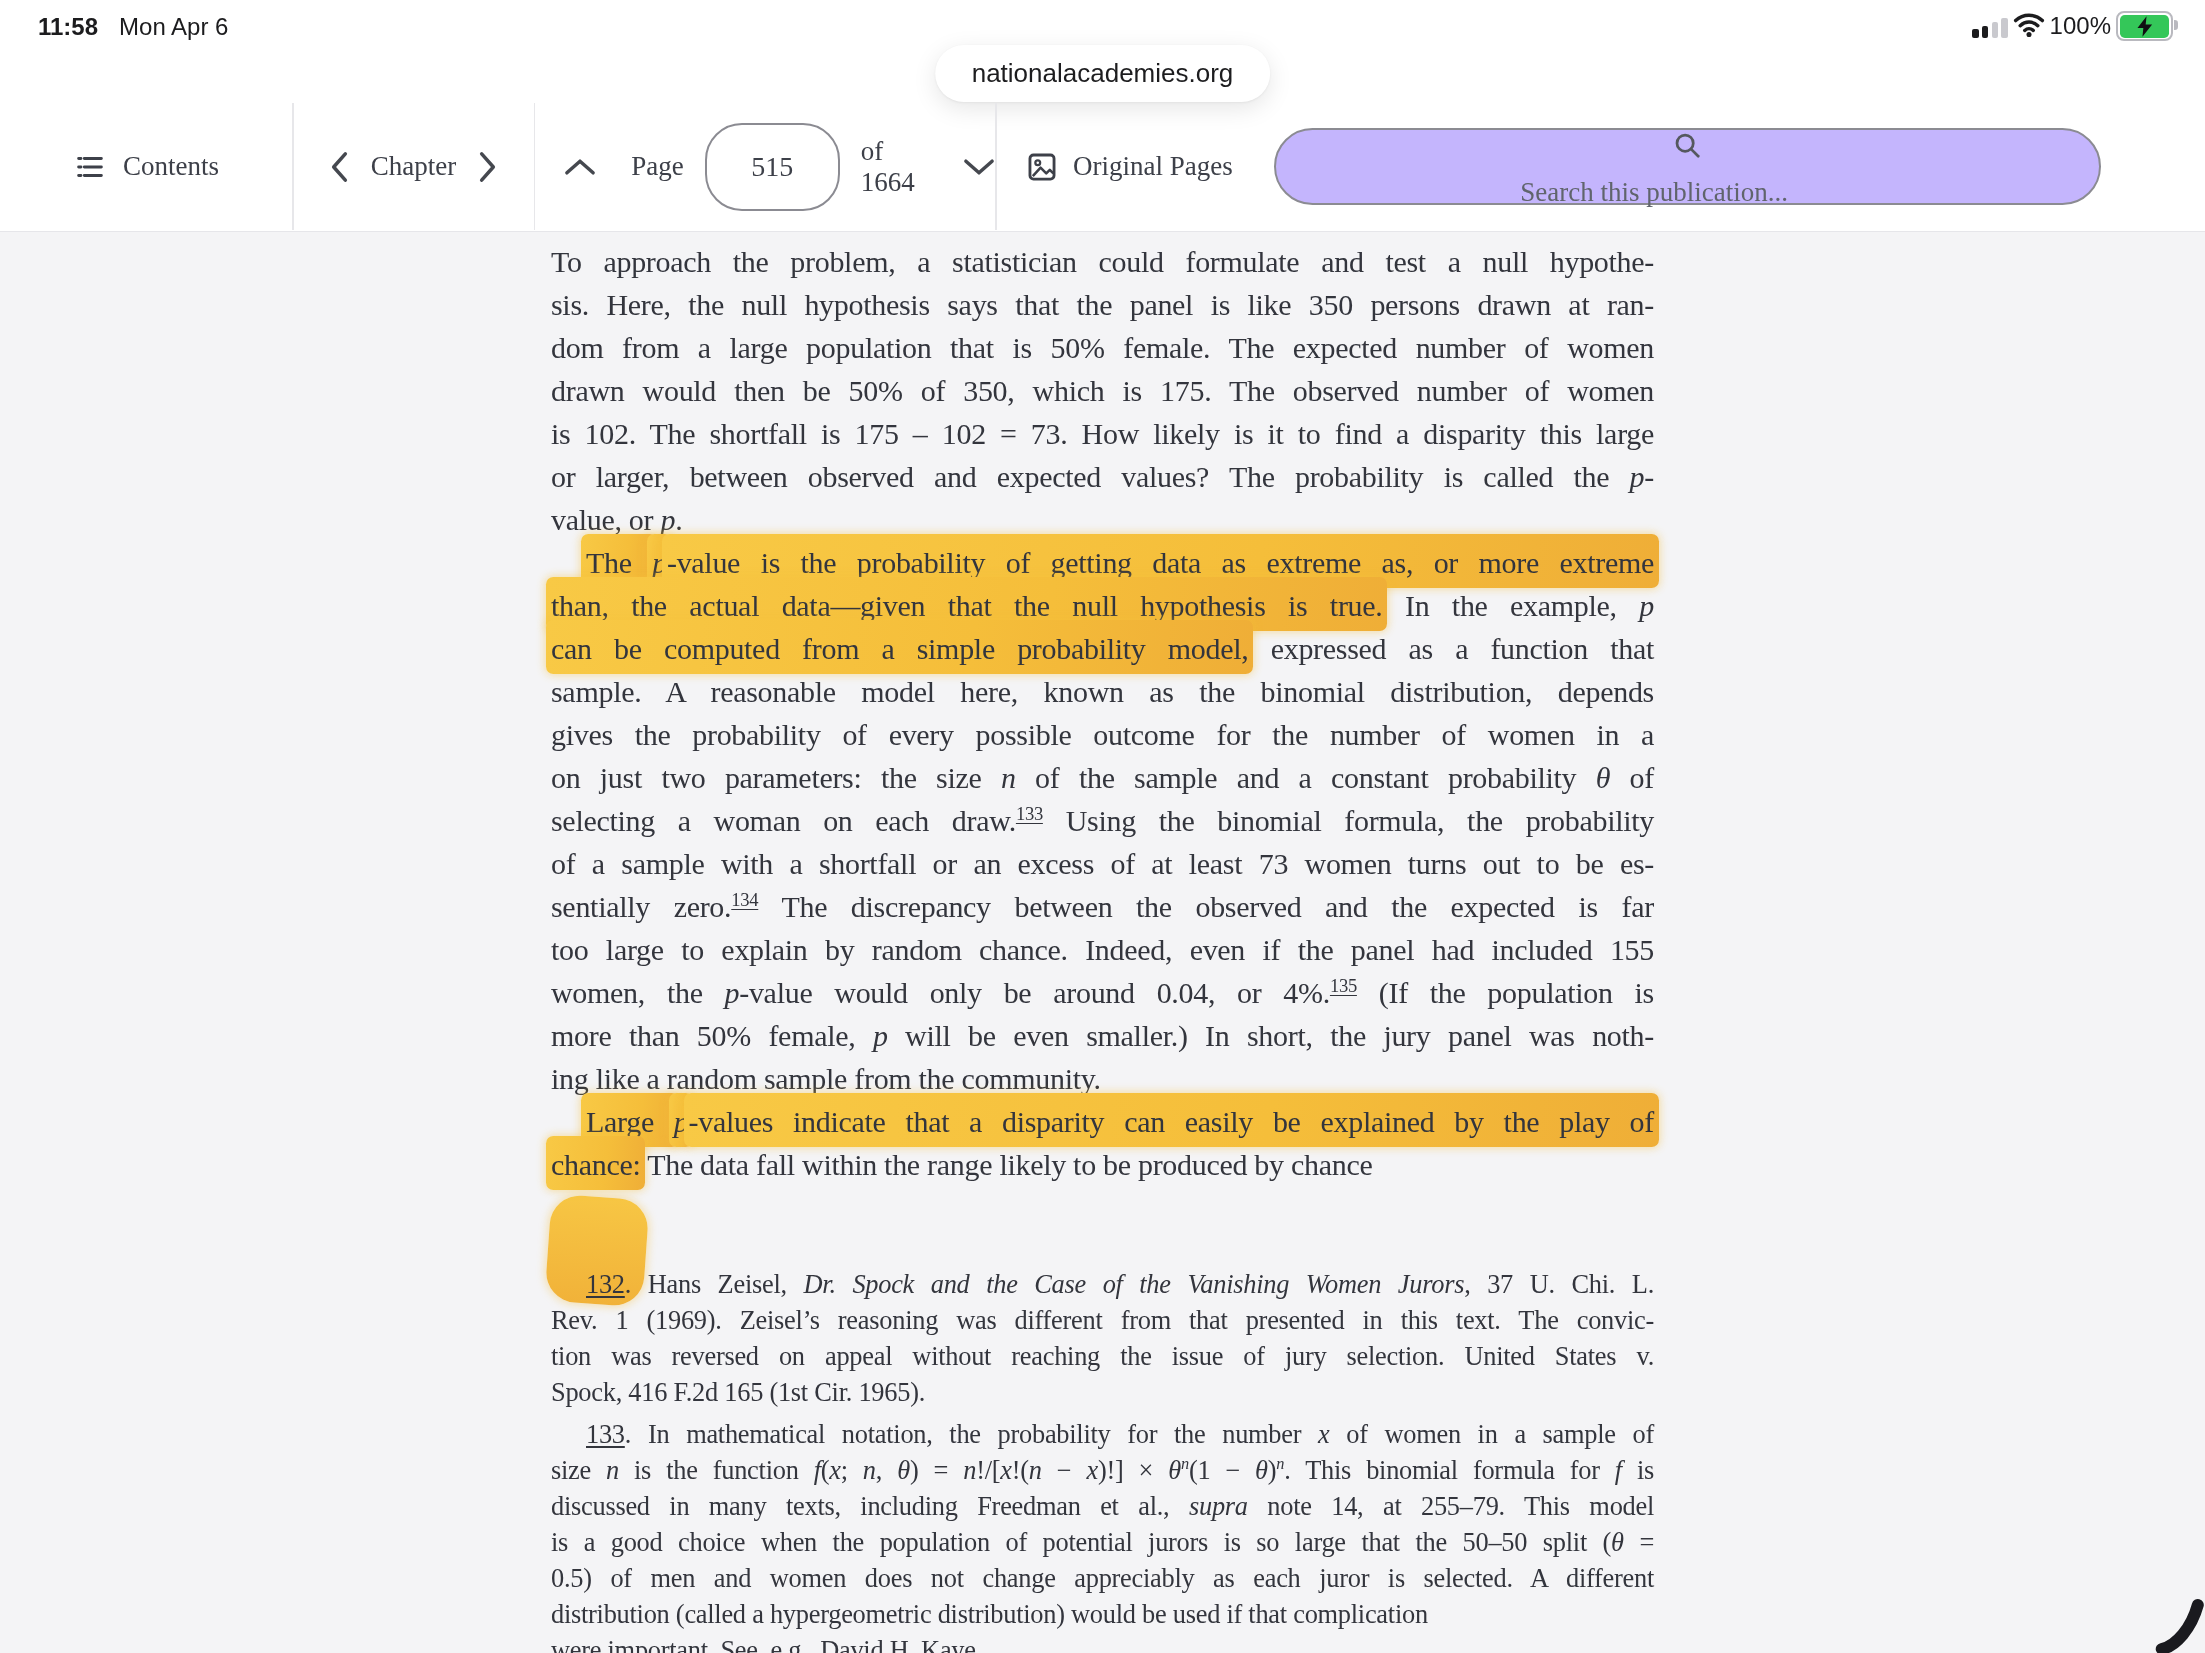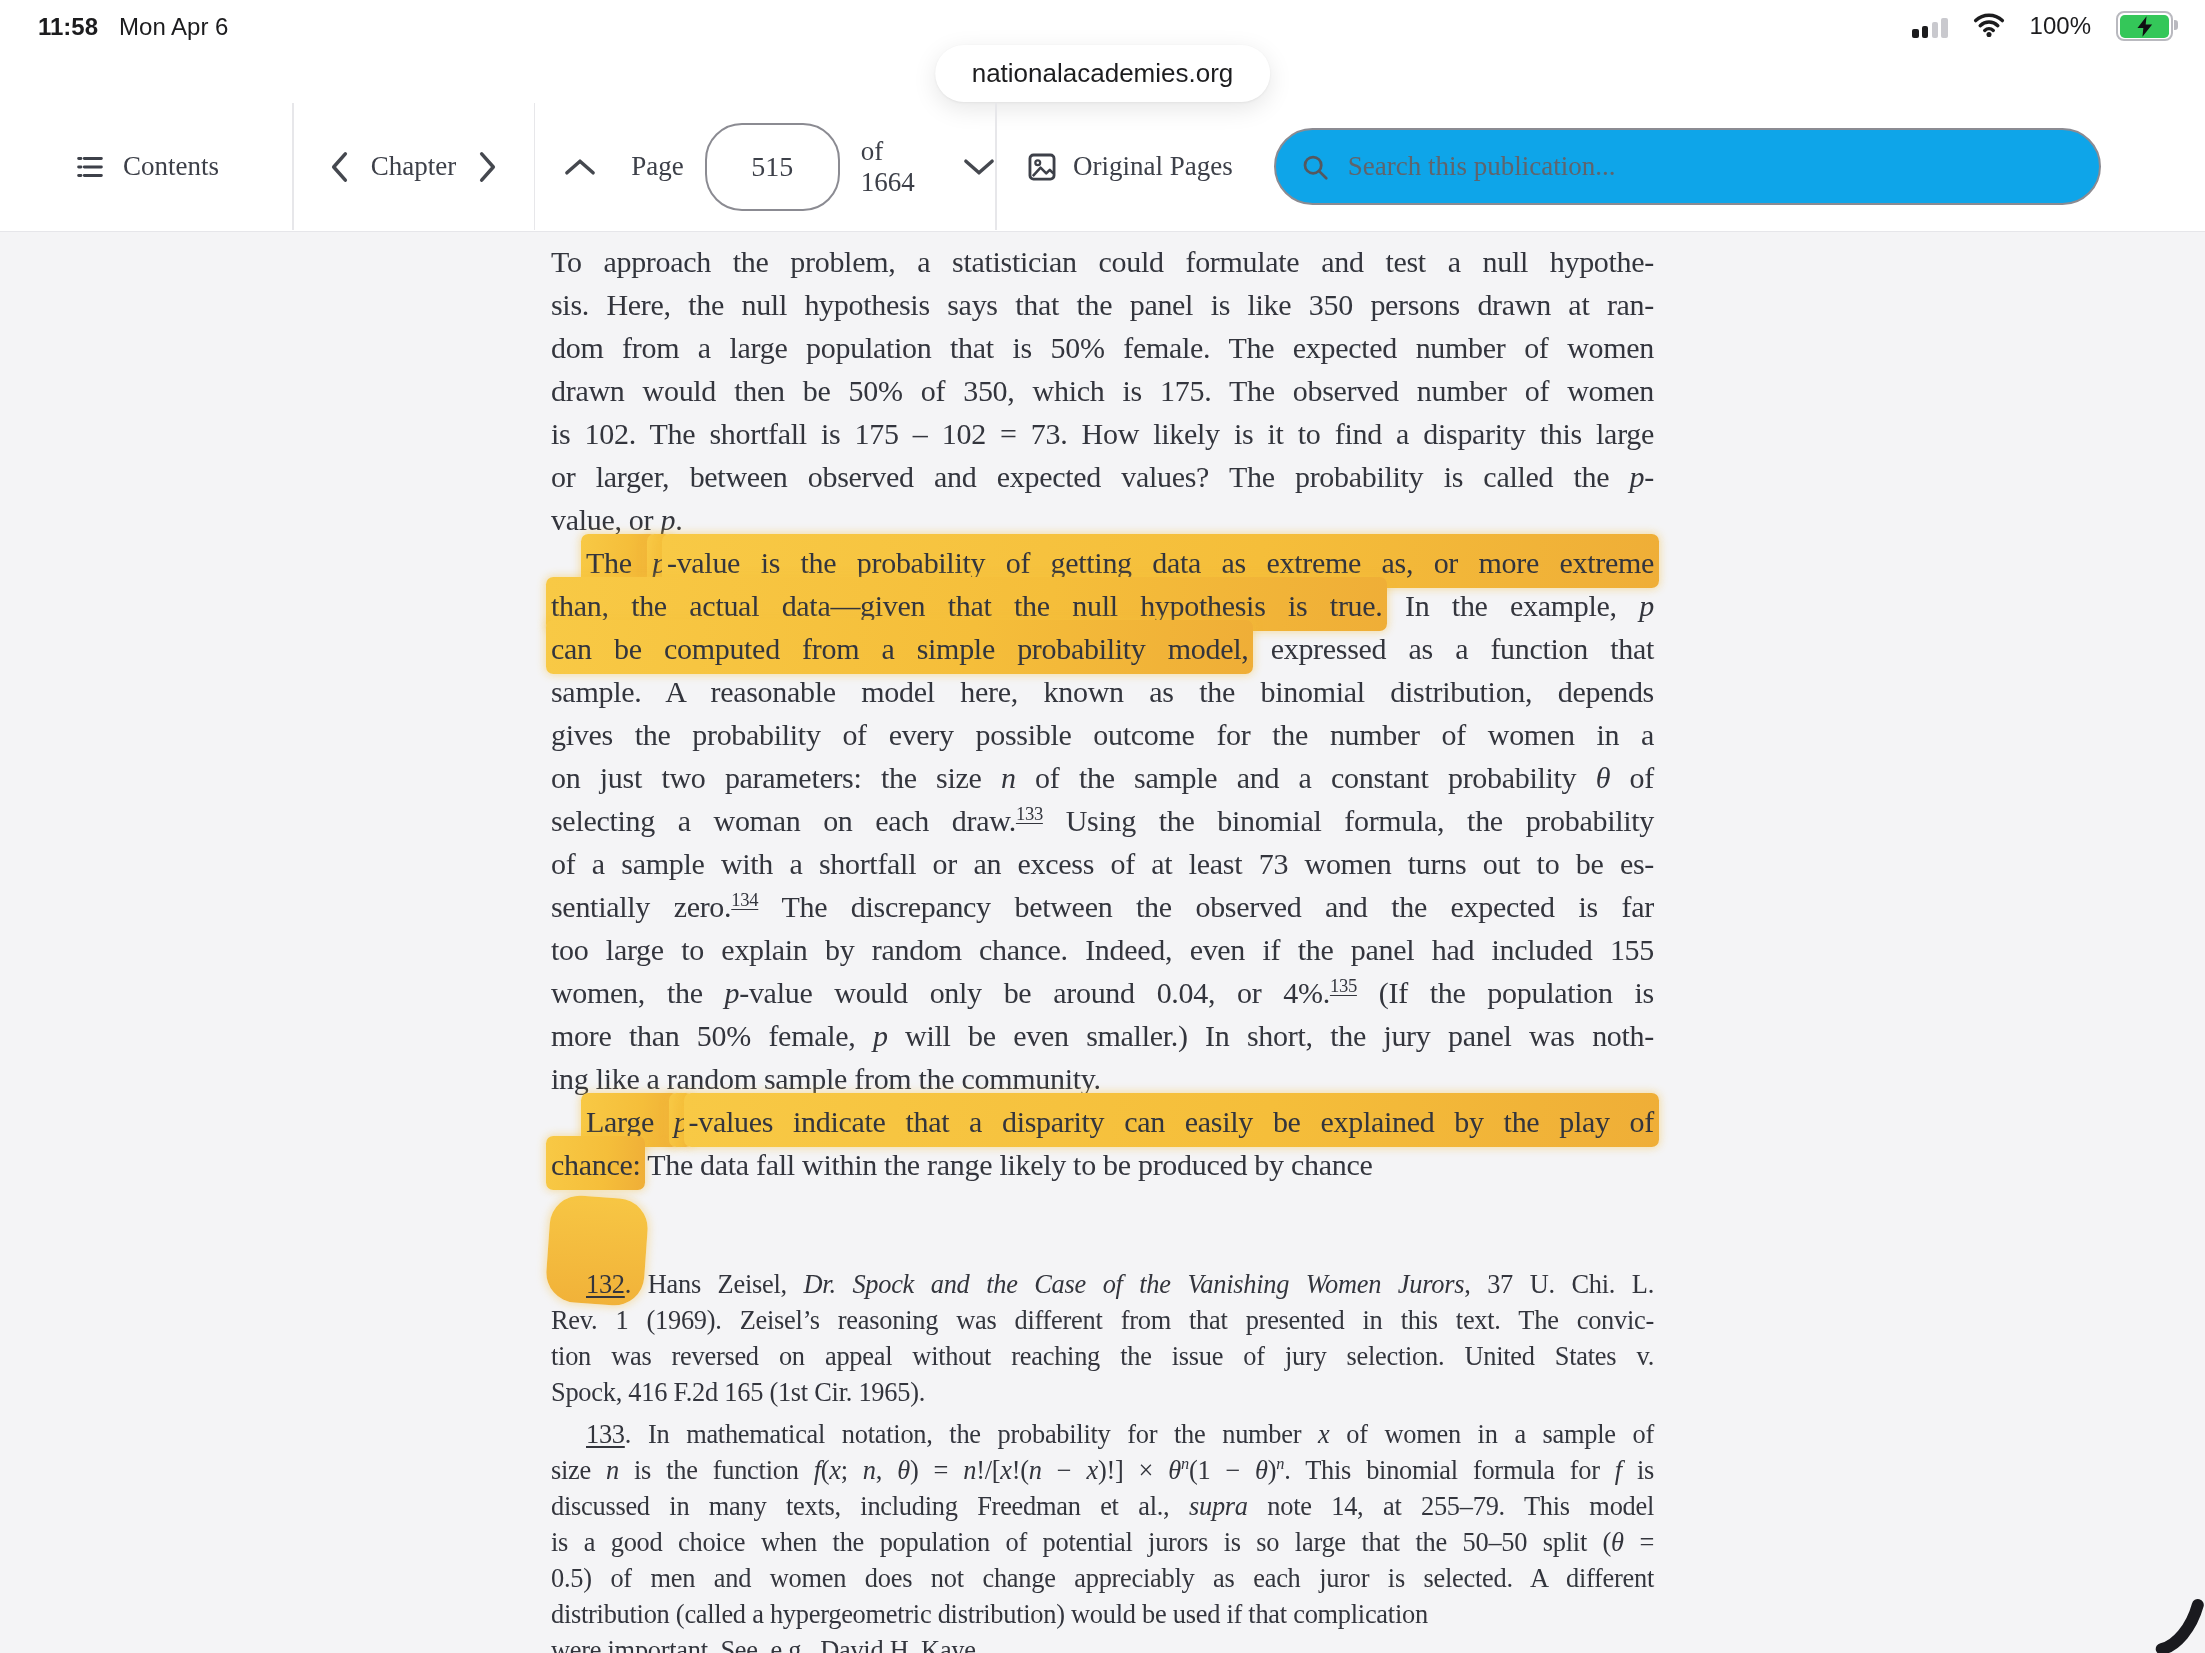--- a/index.html
+++ b/index.html
@@ -6,21 +6,21 @@
   body{width:2205px;height:1654px;position:relative;overflow:hidden;
        background:#f4f4f6;font-family:"Liberation Serif",serif;}
 
   
   .top-chrome{position:absolute;left:0;top:0;width:2205px;height:231px;background:#ffffff;
               border-bottom:1.6px solid #e6e6ea;}
   .statusbar{position:absolute;left:0;top:0;width:2205px;height:58px;
              font-family:"Liberation Sans",sans-serif;color:#1c1c1e;}
   .status-left{position:absolute;left:38px;top:13px;font-size:24px;font-weight:600;
                display:flex;gap:21px;}
-  .status-right{position:absolute;right:32px;top:11.2px;display:flex;align-items:center;gap:25px;}
+  .status-right{position:absolute;right:32px;top:11.2px;display:flex;align-items:center;gap:5px;}
   .pct{font-size:24px;font-weight:500;}
   .sigbars{display:flex;align-items:flex-end;gap:3.2px;height:27px;padding-bottom:3.2px;}
   .sigbars i{display:block;width:6.4px;border-radius:2px;}
   .battery{position:relative;width:53px;height:26px;border:2.4px solid #b9b9bf;border-radius:8px;
            display:flex;align-items:center;justify-content:center;}
   .battery .fill{position:absolute;inset:1.6px;border-radius:4.8px;}
   .battery .nub{position:absolute;right:-7.2px;top:7.2px;width:4px;height:9.6px;background:#b9b9bf;
                 border-radius:0 3.2px 3.2px 0;}
   .battery svg{position:relative;z-index:2;}
 
@@ -36,21 +36,21 @@
   .tb-div{width:1.6px;height:100%;background:#e7e7ea;flex:none;}
   .sec-contents{width:292px;}
   .sec-chapter{width:240px;padding:0 32px;box-sizing:border-box;gap:18px;}
   .sec-page{width:460px;gap:0;justify-content:flex-start;padding-left:29px;box-sizing:border-box;}
   .sec-orig{width:264px;gap:14.4px;}
   .icon-btn{display:flex;align-items:center;justify-content:center;}
   .page-pill{width:135px;height:88px;border:2.4px solid #8b8b92;border-radius:37px;background:#fff;
              font-size:28px;color:#3d4049;text-align:center;font-family:"Liberation Serif",serif;
              outline:none;margin:0 21px;box-sizing:border-box;}
   .searchbar{margin-left:13px;width:827px;height:77px;border:2.4px solid #8b8b92;border-radius:40px;
-             background:#0ea5e9;display:flex;align-items:center;gap:16px;padding:0 24px;box-sizing:border-box;}
+             background:#c4b5fd;display:flex;align-items:center;gap:16px;padding:0 24px;box-sizing:border-box;flex-direction:column;}
   .searchbar input{border:none;outline:none;background:transparent;flex:1;
                    font-family:"Liberation Serif",serif;font-size:27px;color:#3d4049;}
   .searchbar input::placeholder{color:#60646c;opacity:1;}
 
   
   .page-text{position:absolute;left:551px;top:240px;width:1103px;color:#33353d;}
   .para{font-size:30px;line-height:43px;}
   .para.fn{font-size:26.4px;line-height:36px;}
   .fngap{margin-top:80px;}
   .fn + .fn{margin-top:6.4px;}

